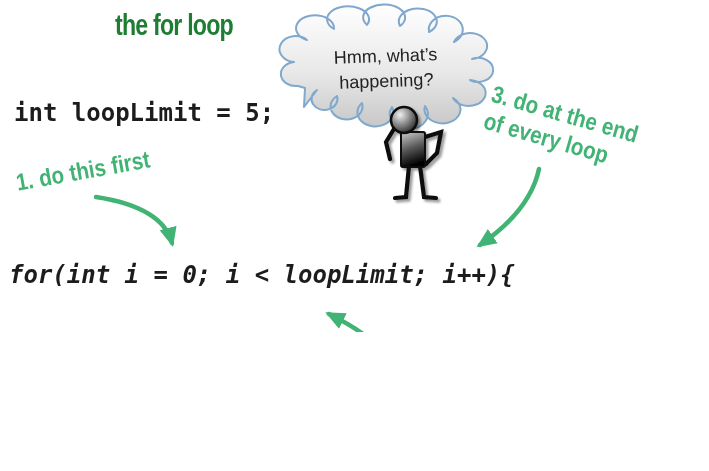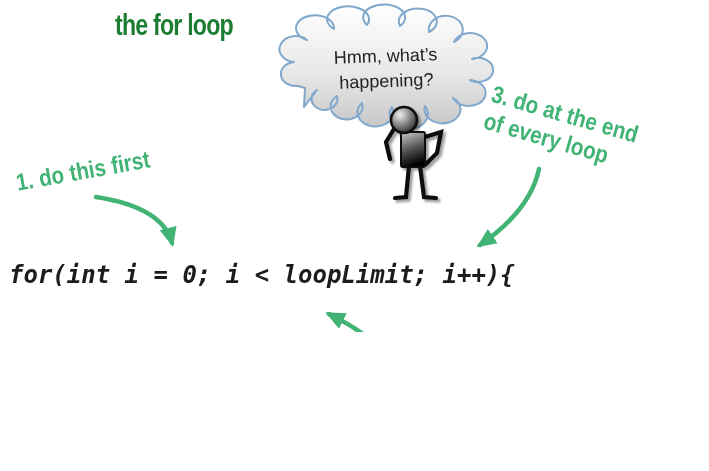--- a/index.html
+++ b/index.html
@@ -113,20 +113,21 @@
     <path class="arrow" marker-end="url(#ah)" d="M 539,169 C 533,197 512,223 480,245"></path>
   </svg>
 
   <div class="abs title">the for loop</div>
 
   <div class="abs bubble-text">
     <div>Hmm, what’s</div>
     <div>happening?</div>
   </div>
 
+  <div class="abs code code-decl">int loopLimit = 5;</div>
   <div class="abs code code-for">for(int i = 0; i &lt; loopLimit; i++){</div>
   <div class="abs code code-brace">}</div>
 
   <div class="abs note note1">1. do this first</div>
 
   <div class="abs note note3">
     <div>3. do at the end</div>
     <div>of every loop</div>
   </div>
 

